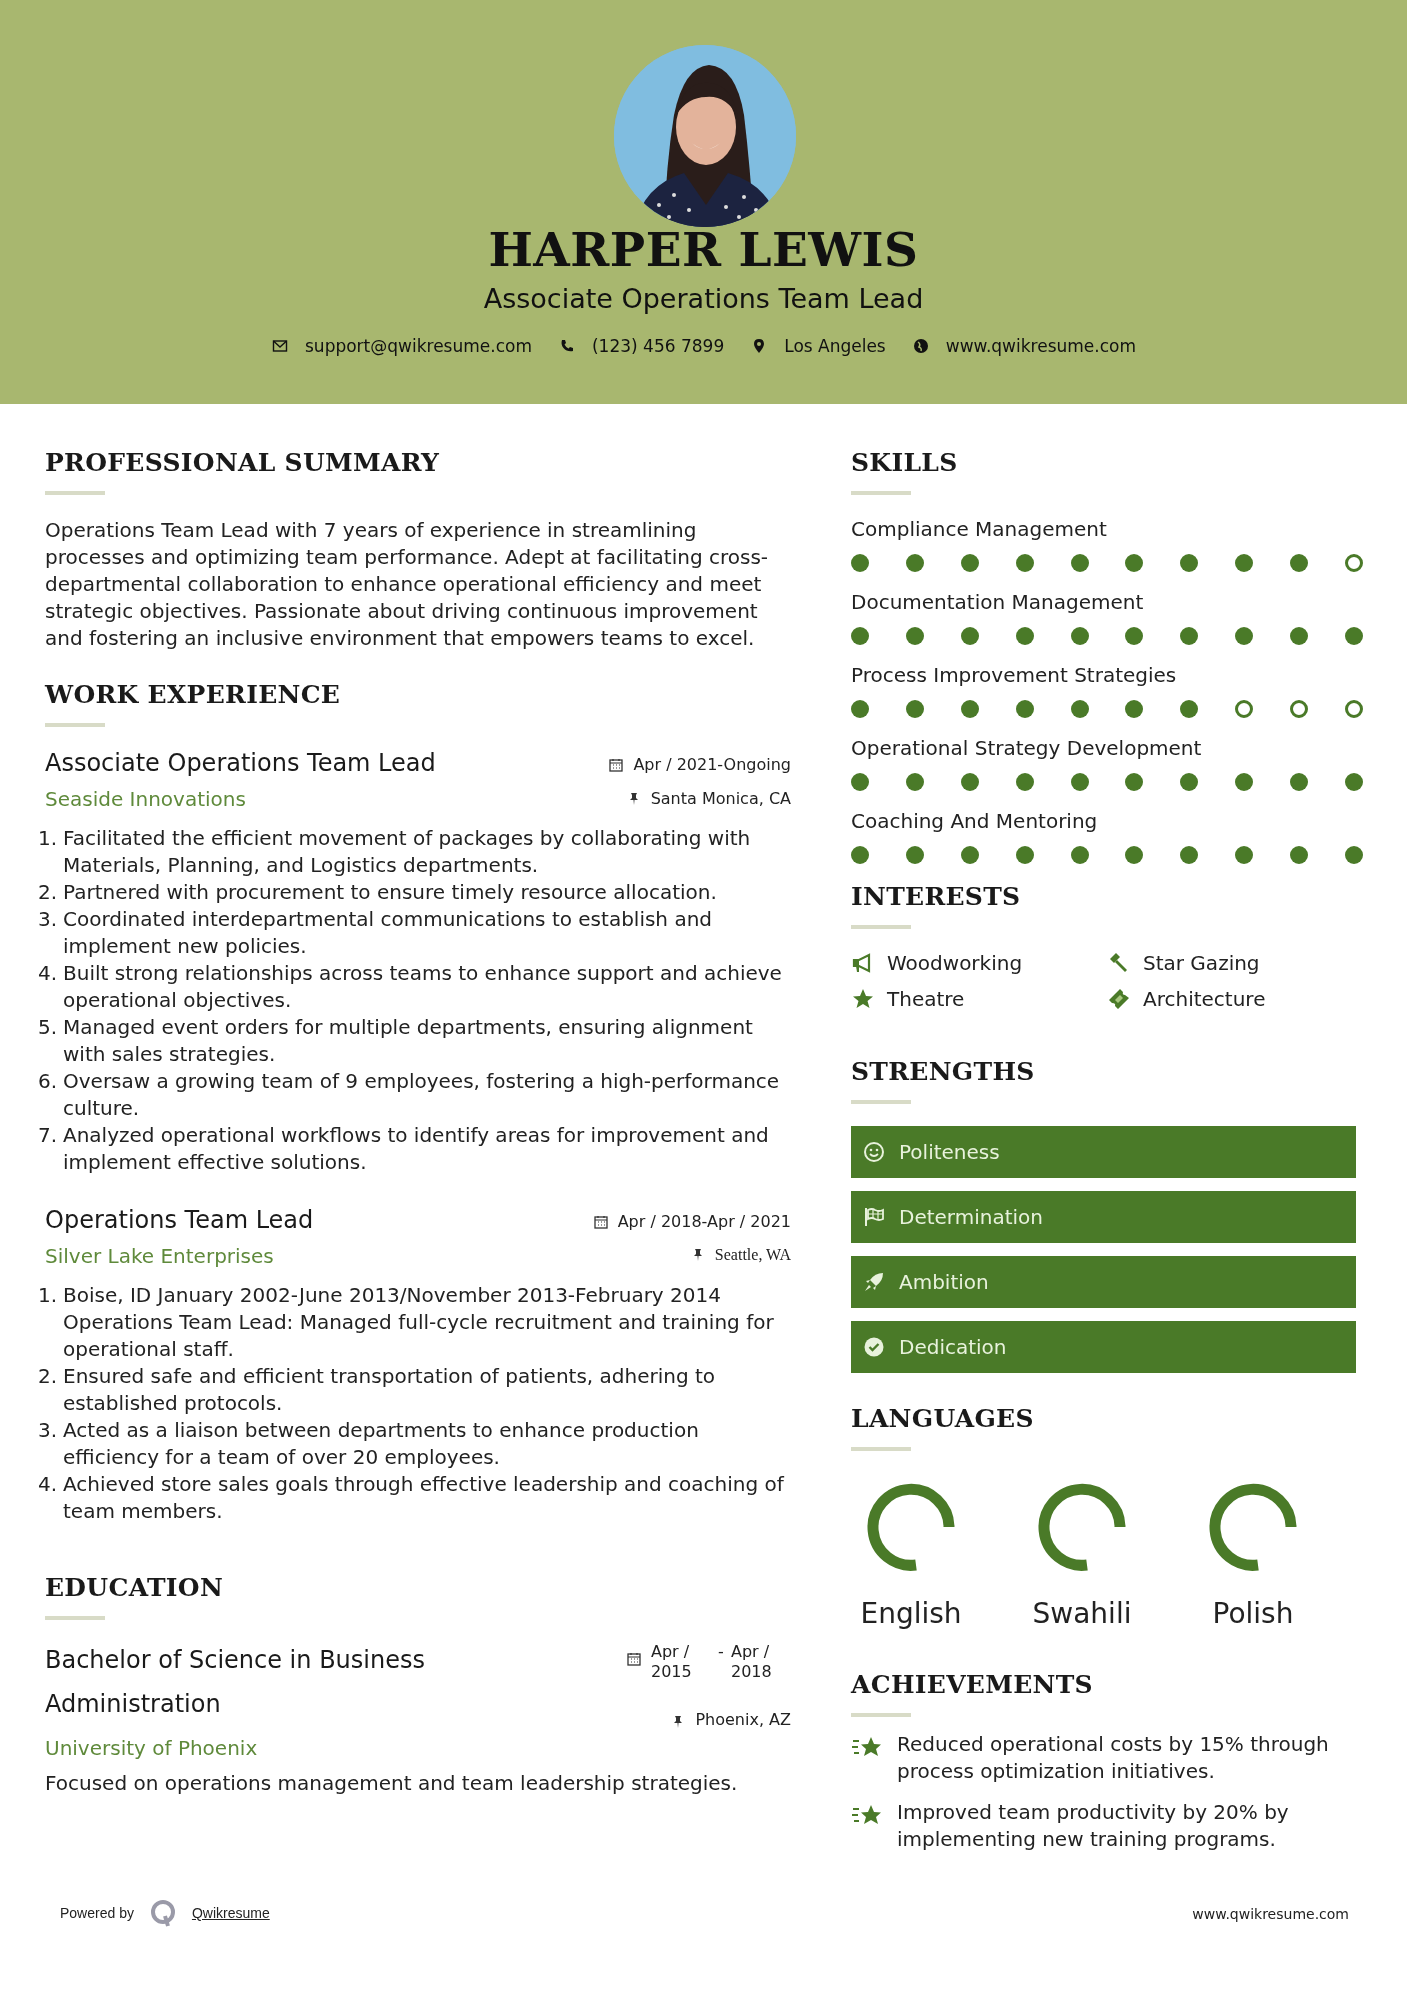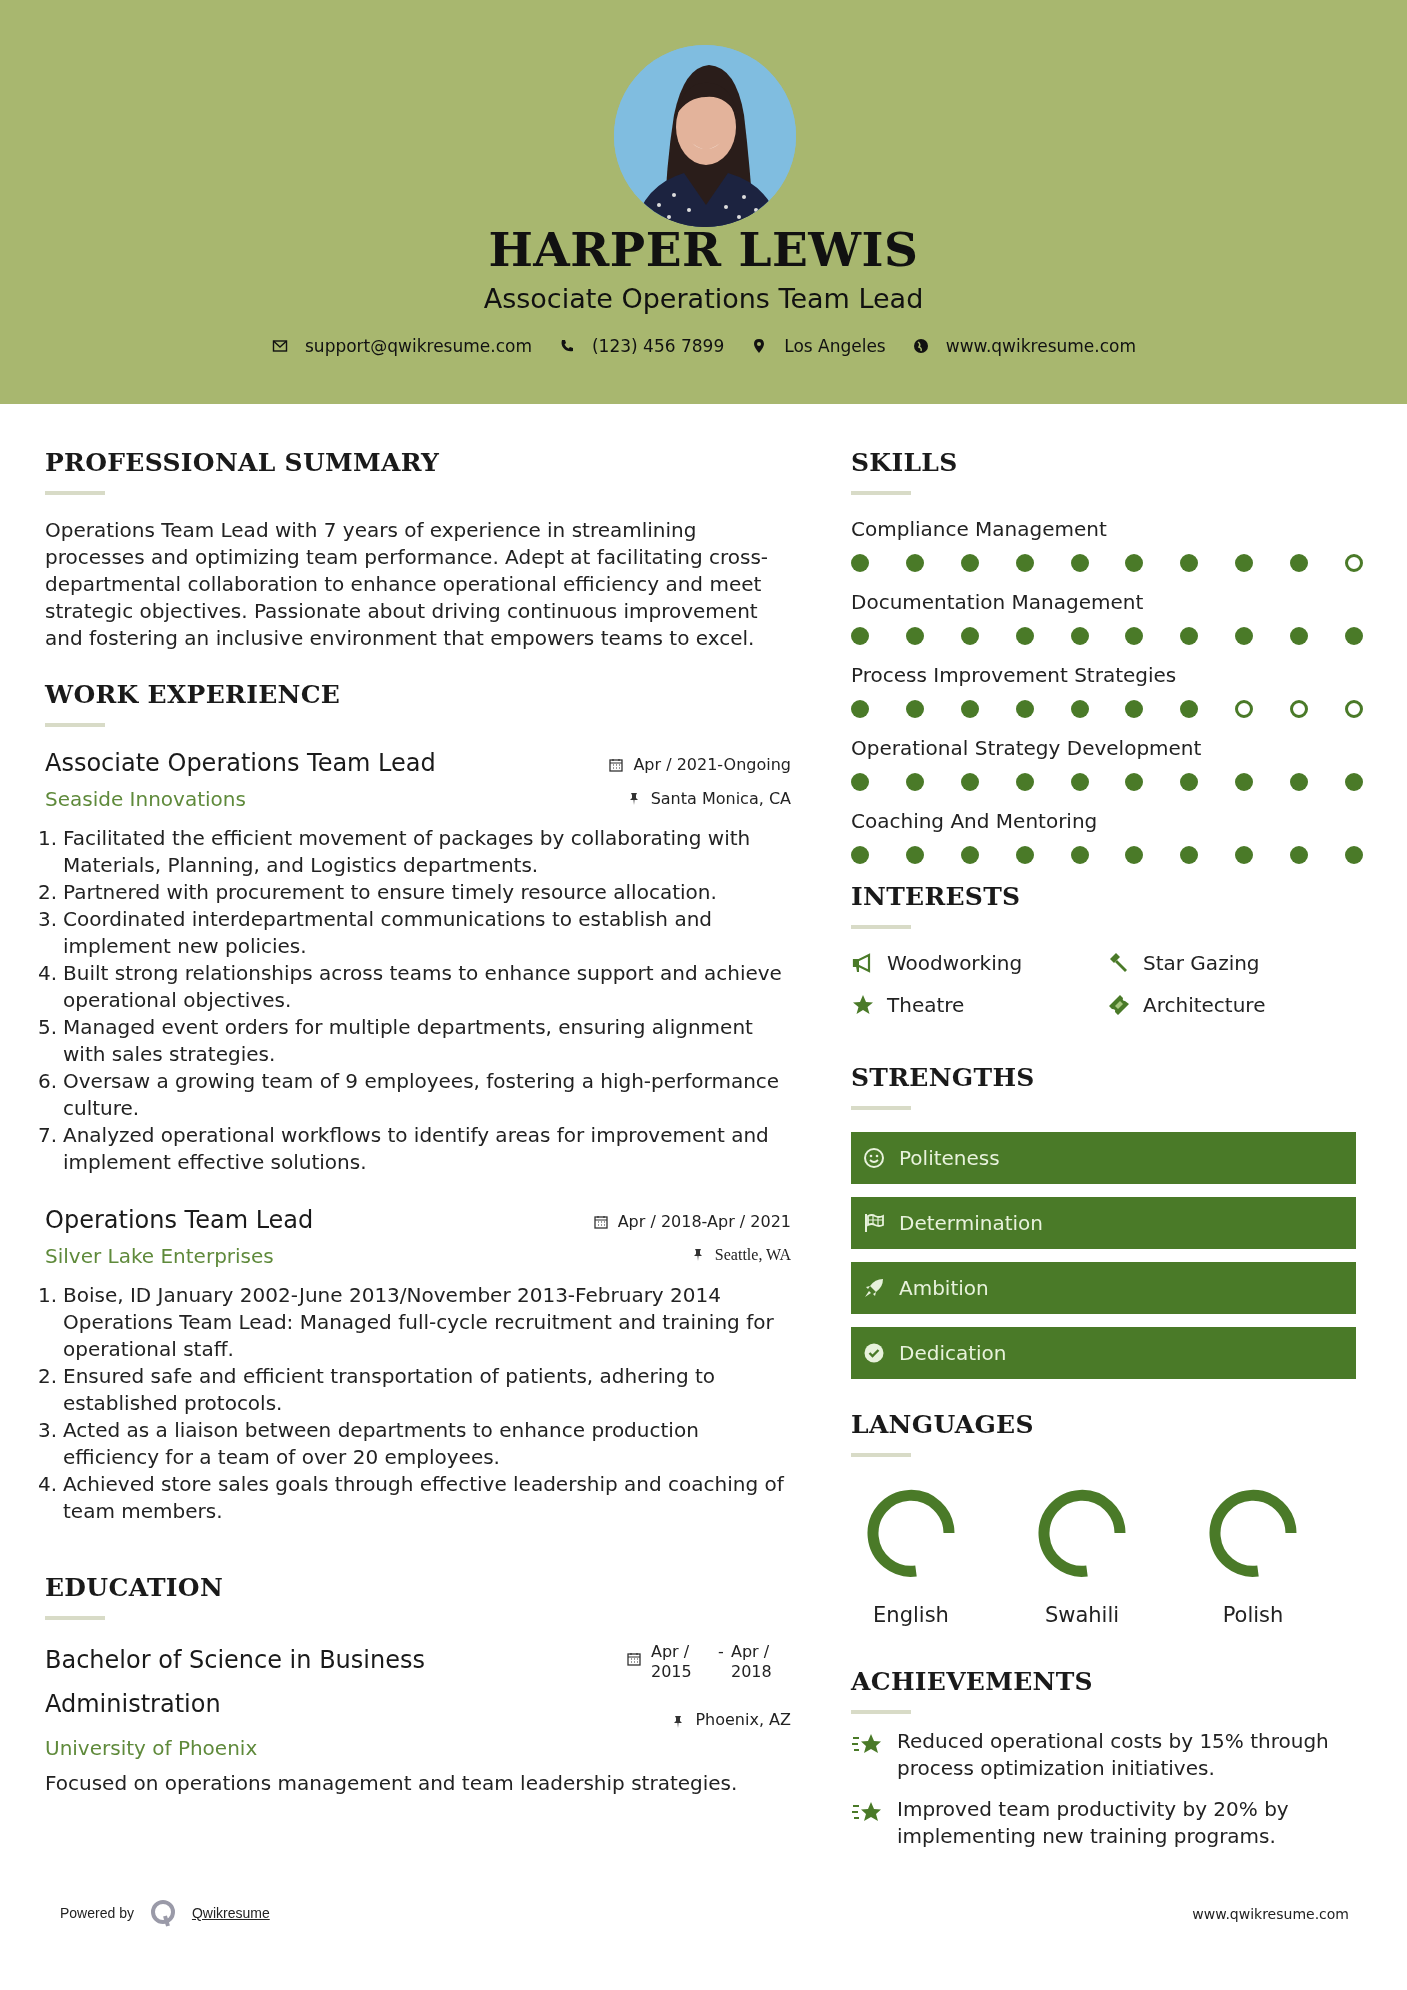--- a/index.html
+++ b/index.html
@@ -33,32 +33,32 @@
   ol.bullets { margin-top: 14px; padding-left: 0; list-style: none; }
   ol.bullets li { position: relative; padding-left: 18px; font-family: "DejaVu Sans", sans-serif; font-size: 20px; line-height: 27px; color: #222; }
   ol.bullets li .num { position: absolute; left: -7px; top: 0; }
 
   .skill { margin-top: 0; }
   .skill-name { font-family: "DejaVu Sans", sans-serif; font-size: 20px; color: #222; }
   .dots { display: flex; justify-content: space-between; width: 512px; margin-top: 13px; margin-bottom: 18px; padding-left: 0; }
   .dot { width: 18px; height: 18px; border-radius: 50%; background: #4a7a28; }
   .dot.empty { background: #fff; border: 3px solid #4a7a28; }
 
-  .interests { display: grid; grid-template-columns: 256px 256px; row-gap: 18px; margin-top: 22px; }
+  .interests { display: grid; grid-template-columns: 256px 256px; row-gap: 12px; margin-top: 22px; }
   .interest { display: flex; align-items: center; font-family: "DejaVu Sans", sans-serif; font-size: 20px; color: #222; }
   .interest svg { width: 24px; height: 24px; margin-right: 12px; }
 
   .strengths { display: flex; flex-wrap: wrap; margin-top: 22px; width: 520px; flex-direction: column; }
   .badge { display: flex; align-items: center; background: #4a7a28; color: #e8f2dc; font-family: "DejaVu Sans", sans-serif; font-size: 20px; height: 52px; padding: 0 14px 0 12px; margin-right: 15px; margin-bottom: 13px; }
   .badge svg { width: 22px; height: 22px; margin-right: 14px; }
 
   .langs { display: flex; margin-top: 28px; }
   .lang { width: 171px; display: flex; flex-direction: column; align-items: center; }
   .lang svg { width: 96px; height: 96px; }
-  .lang-name { font-family: "DejaVu Sans", sans-serif; font-size: 21px; color: #222; margin-top: 22px; }
+  .lang-name { font-family: "DejaVu Sans", sans-serif; font-size: 28px; color: #222; margin-top: 22px; }
   .lang:first-child { align-items: flex-start; }
 
   .ach { display: flex; align-items: flex-start; margin-top: 14px; }
   .ach svg { width: 34px; height: 30px; margin-right: 12px; flex: 0 0 34px; margin-top: 2px; }
   .ach .txt { font-family: "DejaVu Sans", sans-serif; font-size: 20px; line-height: 27px; color: #222; }
 
   .footer-left { position: absolute; left: 60px; top: 1898px; display: flex; align-items: center; font-family: Liberation Sans, sans-serif; font-size: 14px; color: #222; }
   .footer-left .qlogo { width: 30px; height: 30px; margin: 0 14px; }
   .footer-left a { color: #222; text-decoration: underline; }
   .footer-right { position: absolute; right: 58px; top: 1906px; font-family: "DejaVu Sans", sans-serif; font-size: 14px; color: #222; }

